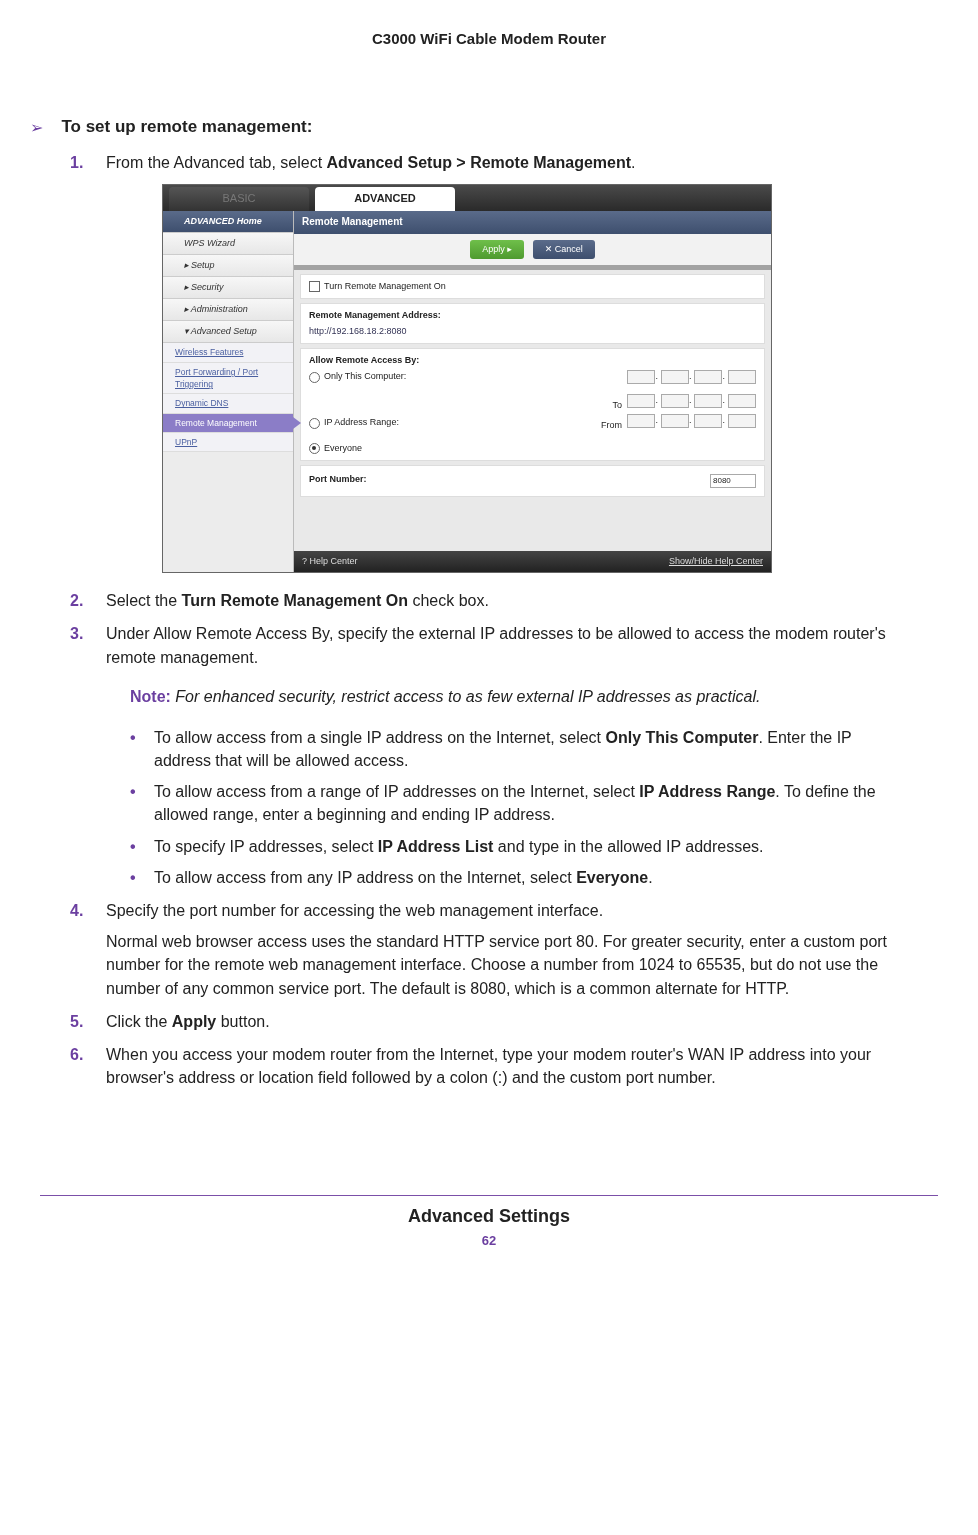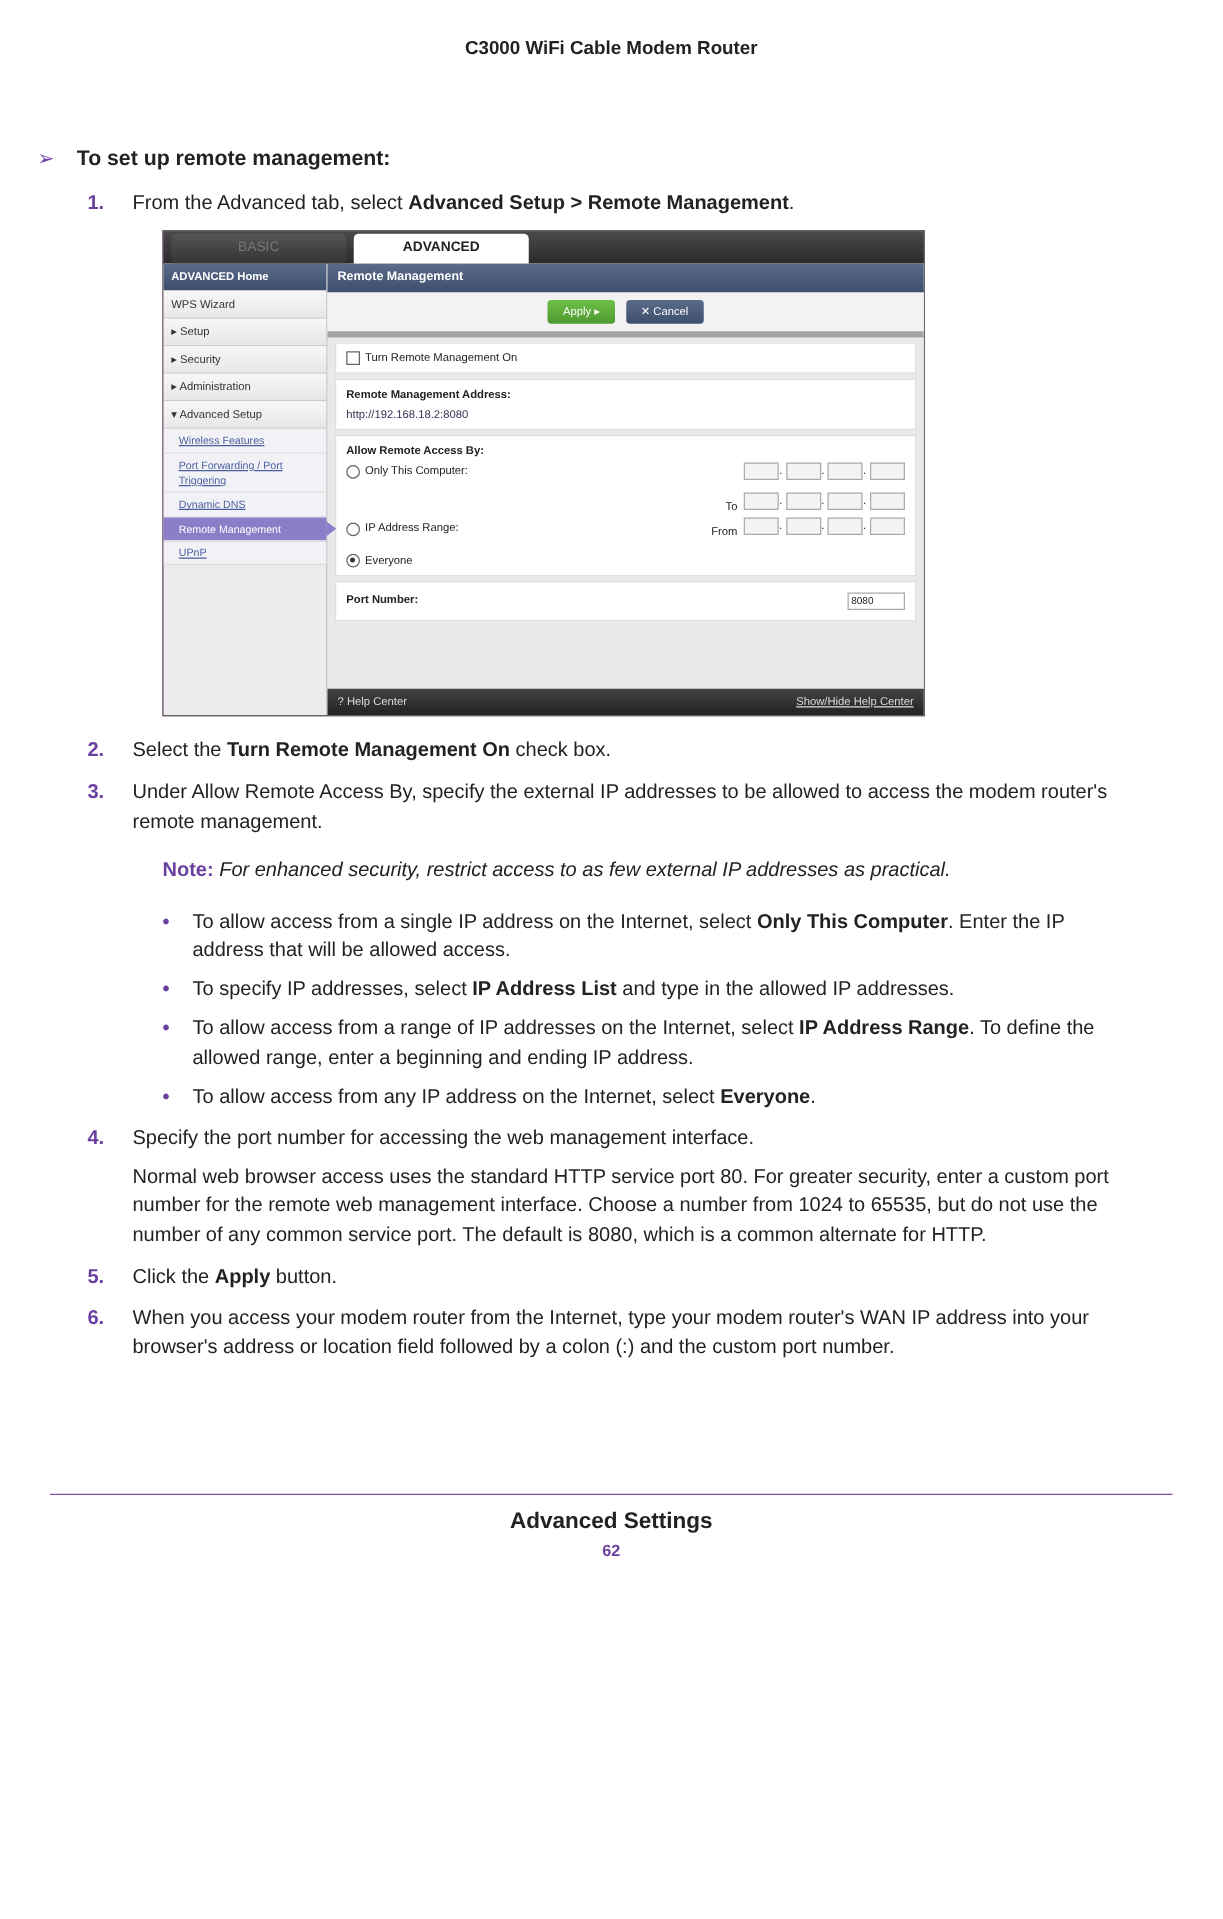--- a/index.html
+++ b/index.html
@@ -80,25 +80,25 @@
     left: 0;
     top: 0;
     color: #6b3fa0;
     font-weight: bold;
   }
   b { font-weight: bold; }
 
   
   .ui-shot {
     width: 608px;
-    margin: 10px 0 16px 24px;
+    margin: 10px 0 16px 56px;
     border: 1px solid #666;
     font-family: Arial, sans-serif;
     font-size: 10px;
-    background: #701a75;
+    background: #ec4899;
     box-shadow: 0 0 0 1px #999 inset;
   }
   .ui-tabbar {
     display: flex;
     background: linear-gradient(#4a4a4a,#2a2a2a);
     height: 26px;
     align-items: flex-end;
   }
   .ui-tab {
     flex: 0 0 140px;
@@ -123,24 +123,25 @@
     background: #e0e0e0;
     min-height: 300px;
   }
   .ui-side {
     width: 130px;
     background: #ececec;
     border-right: 1px solid #bbb;
     font-size: 9px;
   }
   .side-item {
-    padding: 4px 6px;
+    padding: 4px 21px;
     border-bottom: 1px solid #ccc;
     background: linear-gradient(#f7f7f7,#e7e7e7);
     color: #333;
+    font-style: italic;
   }
   .side-item.home {
     background: linear-gradient(#5a6b8a,#3e4f6e);
     color: #fff;
     font-weight: bold;
   }
   .side-item.expanded { font-weight: normal; }
   .side-sub {
     padding: 3px 6px 3px 12px;
     color: #4a5fa0;
@@ -331,24 +332,24 @@
       <div class="note-block">
         <span class="note-label">Note:</span>
         <span class="note-text"> </span><span class="note-text">For enhanced security, restrict access to as few external IP addresses as practical.</span>
       </div>
 
       <ul class="bullets">
         <li>
           <span>To allow access from a single IP address on the Internet, select </span><b>Only This Computer</b><span>. Enter the IP address that will be allowed access.</span>
         </li>
         <li>
-          <span>To specify IP addresses, select </span><b>IP Address List</b><span> and type in the allowed IP addresses.</span>
+          <span>To allow access from a range of IP addresses on the Internet, select </span><b>IP Address Range</b><span>. To define the allowed range, enter a beginning and ending IP address.</span>
         </li>
         <li>
-          <span>To allow access from a range of IP addresses on the Internet, select </span><b>IP Address Range</b><span>. To define the allowed range, enter a beginning and ending IP address.</span>
+          <span>To specify IP addresses, select </span><b>IP Address List</b><span> and type in the allowed IP addresses.</span>
         </li>
         <li>
           <span>To allow access from any IP address on the Internet, select </span><b>Everyone</b><span>.</span>
         </li>
       </ul>
     </li>
 
     <li>
       <span class="num">4.</span>
       <span>Specify the port number for accessing the web management interface.</span>

